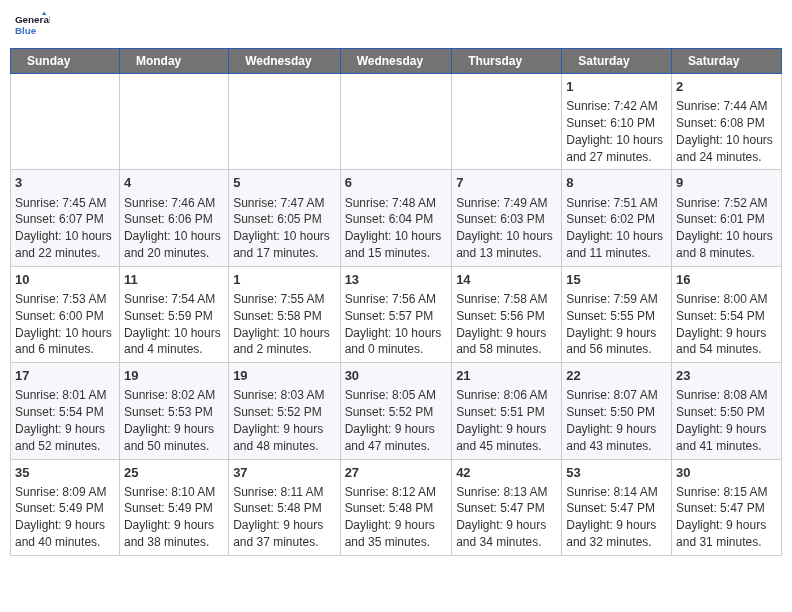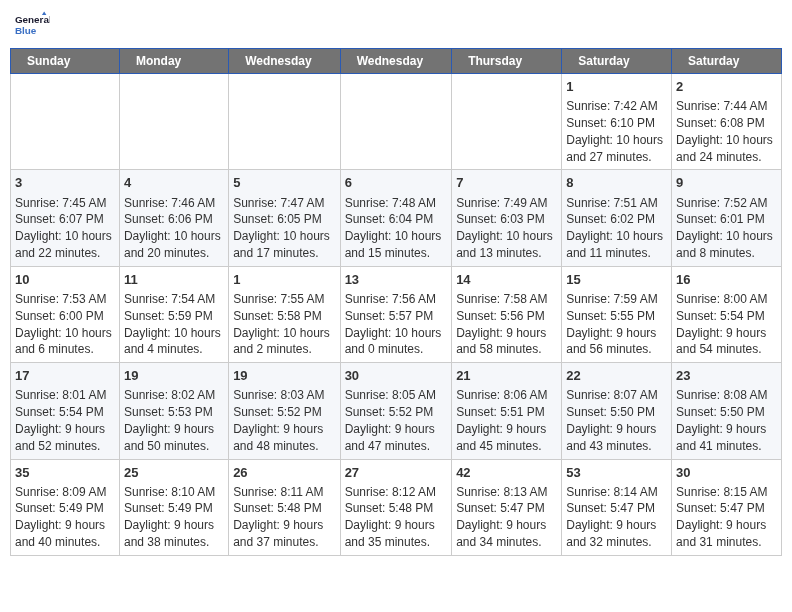--- a/index.html
+++ b/index.html
@@ -214,21 +214,21 @@
       <tr>
         <td>
           <span class="day-number">35</span>
           <div class="day-info">Sunrise: 8:09 AM<br>Sunset: 5:49 PM<br>Daylight: 9 hours and 40 minutes.</div>
         </td>
         <td>
           <span class="day-number">25</span>
           <div class="day-info">Sunrise: 8:10 AM<br>Sunset: 5:49 PM<br>Daylight: 9 hours and 38 minutes.</div>
         </td>
         <td>
-          <span class="day-number">26</span>
+          <span class="day-number">37</span>
           <div class="day-info">Sunrise: 8:11 AM<br>Sunset: 5:48 PM<br>Daylight: 9 hours and 37 minutes.</div>
         </td>
         <td>
           <span class="day-number">27</span>
           <div class="day-info">Sunrise: 8:12 AM<br>Sunset: 5:48 PM<br>Daylight: 9 hours and 35 minutes.</div>
         </td>
         <td>
           <span class="day-number">42</span>
           <div class="day-info">Sunrise: 8:13 AM<br>Sunset: 5:47 PM<br>Daylight: 9 hours and 34 minutes.</div>
         </td>

